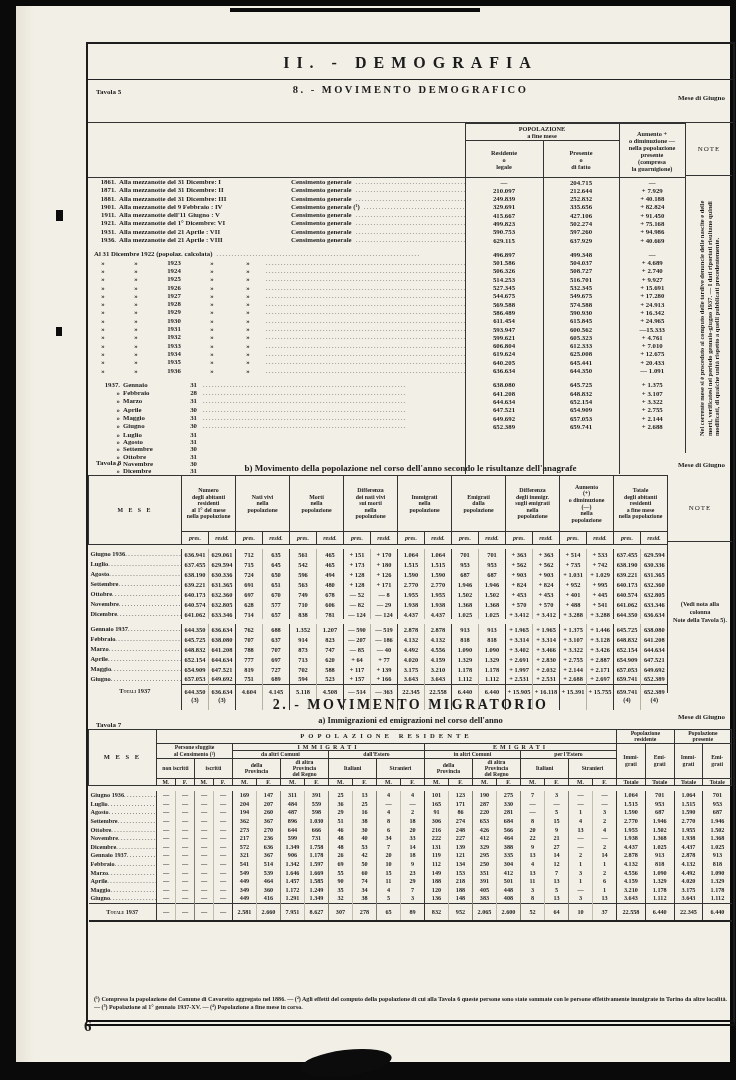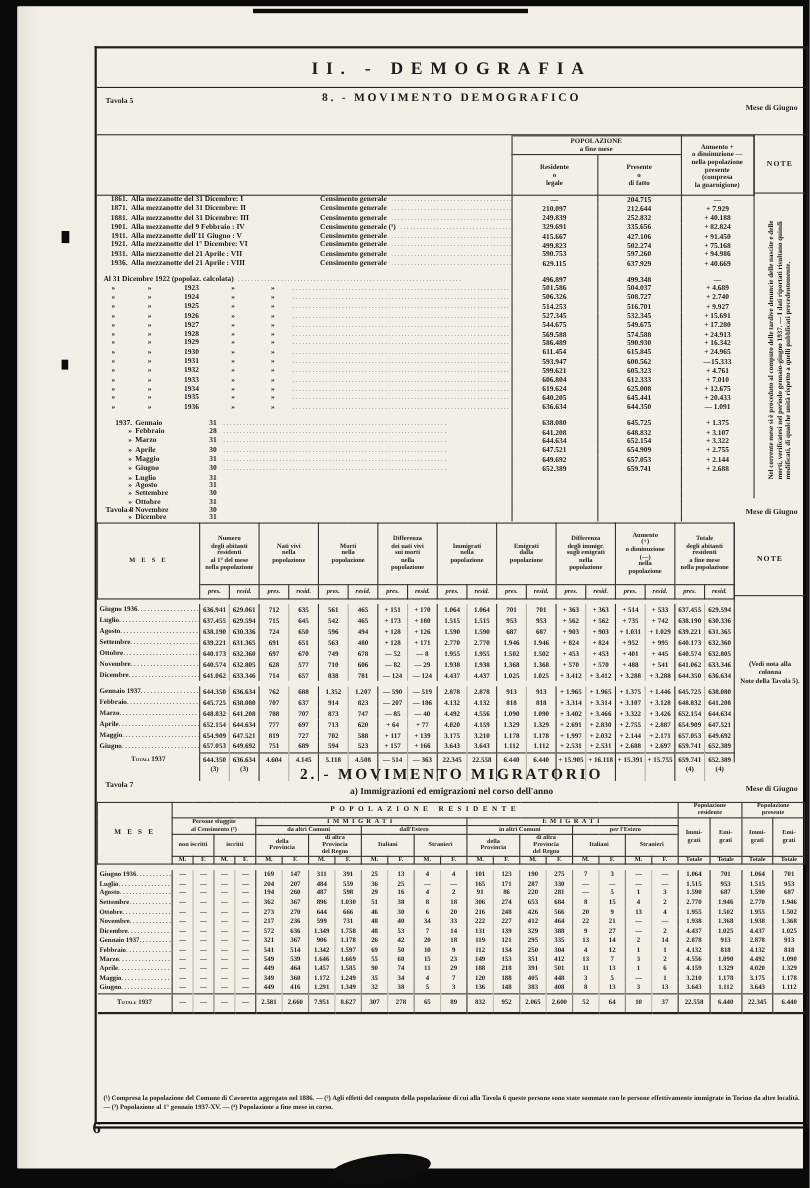--- a/index.html
+++ b/index.html
@@ -39,21 +39,21 @@
   .t5 .full{flex:none;font-weight:bold;padding-left:6px;padding-right:4px}
   .t5 .pre{width:32px;flex:none;font-weight:bold;text-align:right;padding-right:3px}
   .t5 .mn{width:58px;flex:none;font-weight:bold}
   .t5 .dy{width:16px;flex:none;text-align:right;padding-right:6px;font-weight:bold}
   tbody.gap td{height:6px;border-left:1px solid #333}
   tbody.gap td:first-child{border-left:none}
   .t5 tbody.gap td.nb{border-left:1px solid #333}
   
   .noteband{position:absolute;top:0;bottom:0;border-left:1px solid #333}
   .noteband .nh{height:52px;display:flex;align-items:center;justify-content:center;
-      font-size:7px;font-weight:bold;letter-spacing:1px;border-bottom:1px solid #333}
+      font-size:7px;font-weight:normal;letter-spacing:1px;border-bottom:1px solid #333}
   .t5nb{left:597px;width:46px}
   .t5nb .nb-body{padding:10px 3px 0 3px;height:260px}
   .rot{writing-mode:vertical-rl;transform:rotate(180deg);font-size:6.4px;line-height:7.6px;
        font-weight:bold;height:250px;margin:0 auto;text-align:left}
   
   .t6wrap{position:relative;height:218px}
   .t6{position:absolute;left:0;top:0;width:579px}
   .t6 thead tr:first-child th{height:55px;font-size:5.9px;line-height:6.6px}
   .t6 thead th.msh{letter-spacing:2px;font-size:6.5px}
   .t6 thead tr.sub th{height:12px;font-size:6px;font-style:italic}
@@ -653,20 +653,21 @@
       <div class="noteband t5nb">
         <div class="nh">NOTE</div>
         <div class="nb-body">
             <div class="rot">Nel corrente mese si è proceduto al computo delle tardive denuncie delle nascite e delle morti, verificatesi nel periodo gennaio-giugno 1937. — I dati riportati risultano quindi modificati, di qualche unità rispetto a quelli pubblicati precedentemente.</div>
           </div>
       </div>
     </div>
 
     <div class="strip" style="height:22px">
       <span class="lab" style="top:6px">Tavola 8</span>
+      <div class="ctr" style="top:4px"><span class="sec-sub" style="font-size:9px">b) Movimento della popolazione nel corso dell'anno secondo le risultanze dell'anagrafe</span></div>
       <span class="mese" style="top:8px">Mese di Giugno</span>
     </div>
 
     <div class="t6wrap">
       <table class="t6">
         <colgroup>
           <col style="width:93px">
           <col span="18" style="width:27px">
         </colgroup>
         <thead>
@@ -1051,21 +1052,21 @@
       </table>
       <div class="noteband t6nb">
         <div class="nh" style="height:66px">NOTE</div>
         <div class="nb-body">(Vedi nota alla colonna
 Note della Tavola 5).</div>
       </div>
     </div>
 
     <div class="strip" style="height:36px">
       <div class="ctr" style="top:2px"><span class="sec-title" style="font-size:14px">2. - MOVIMENTO MIGRATORIO</span></div>
-      <span class="lab" style="top:16px">Tavola 7</span>
+      <span class="lab" style="top:28px">Tavola 7</span>
       <div class="ctr" style="top:16px"><span class="sec-sub">a) Immigrazioni ed emigrazioni nel corso dell'anno</span></div>
       <span class="mese" style="top:20px">Mese di Giugno</span>
     </div>
 
     <div class="t7wrap">
       <table class="t7">
         <colgroup>
           <col style="width:68px">
           <col span="4" style="width:19px">
           <col span="16" style="width:24px">

